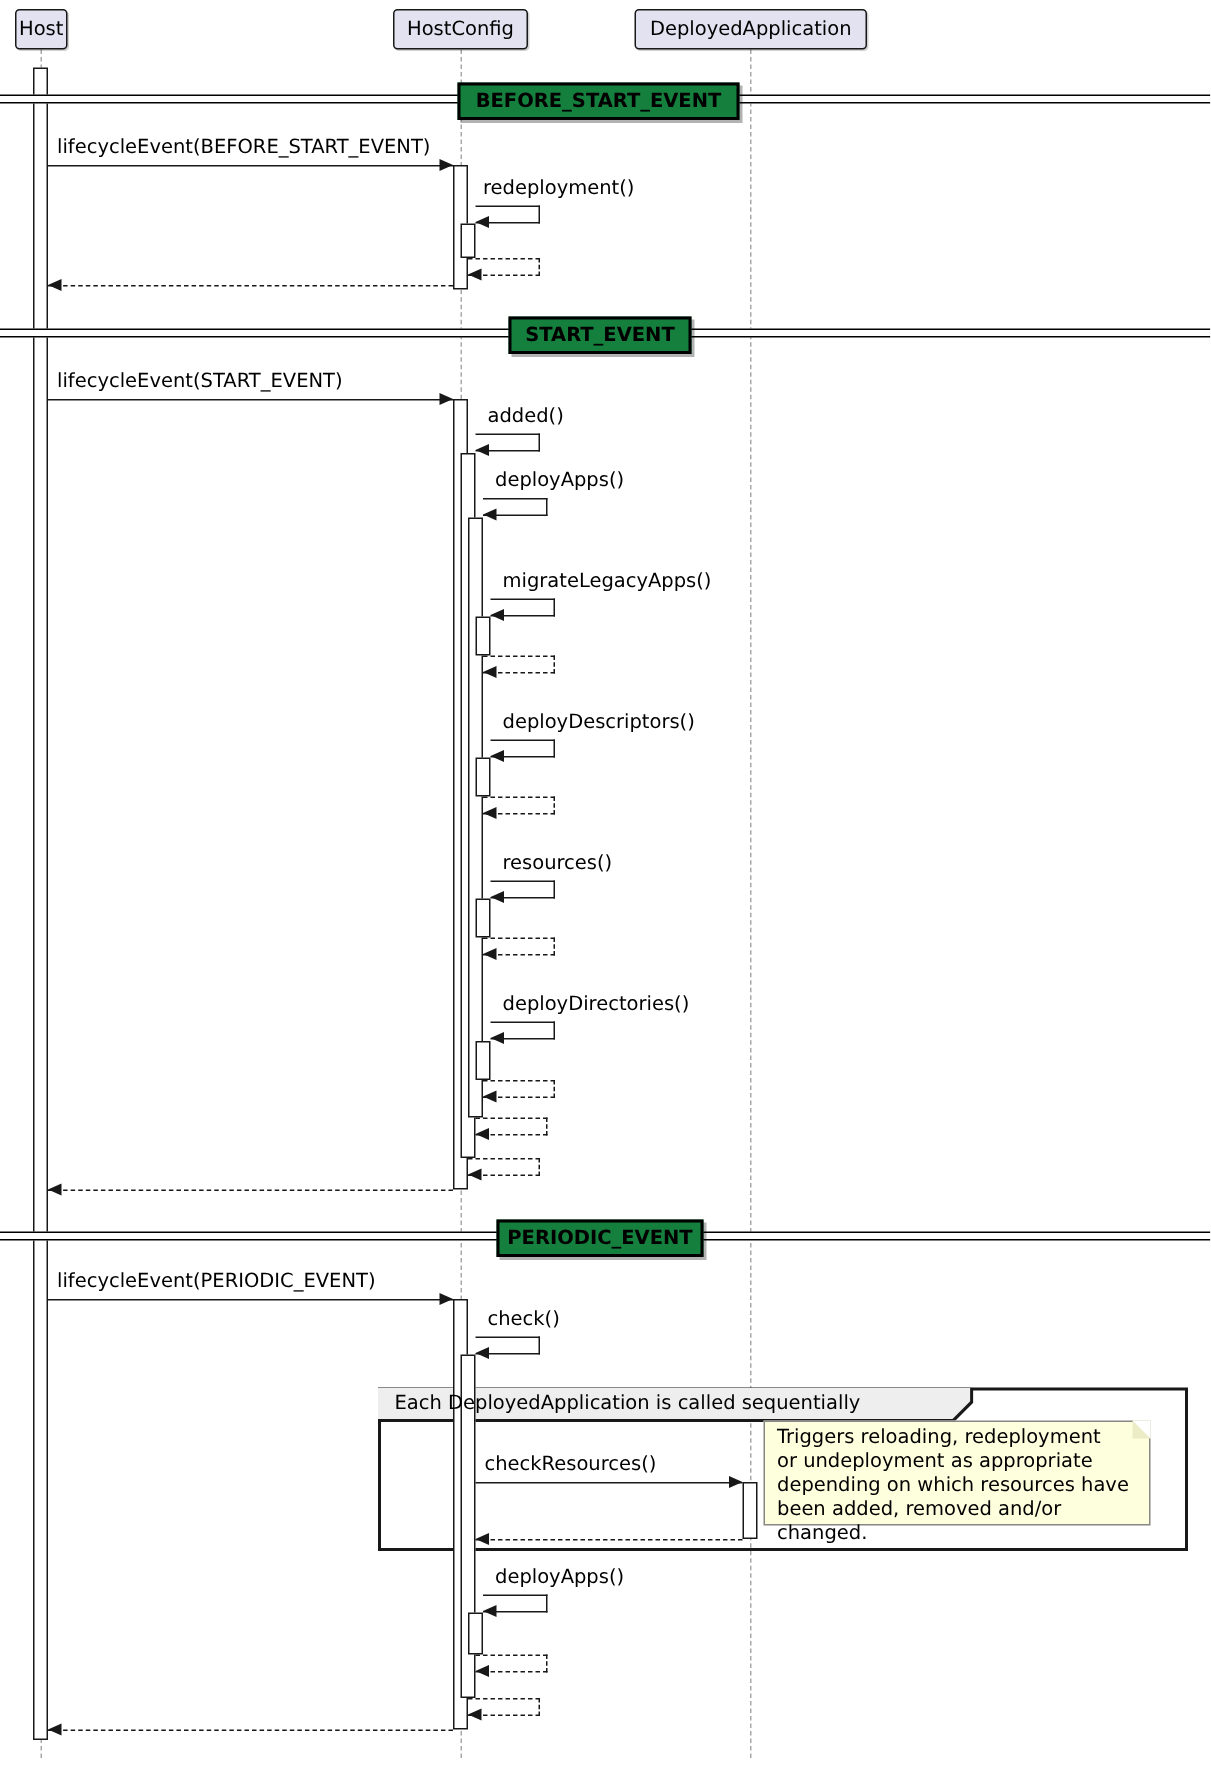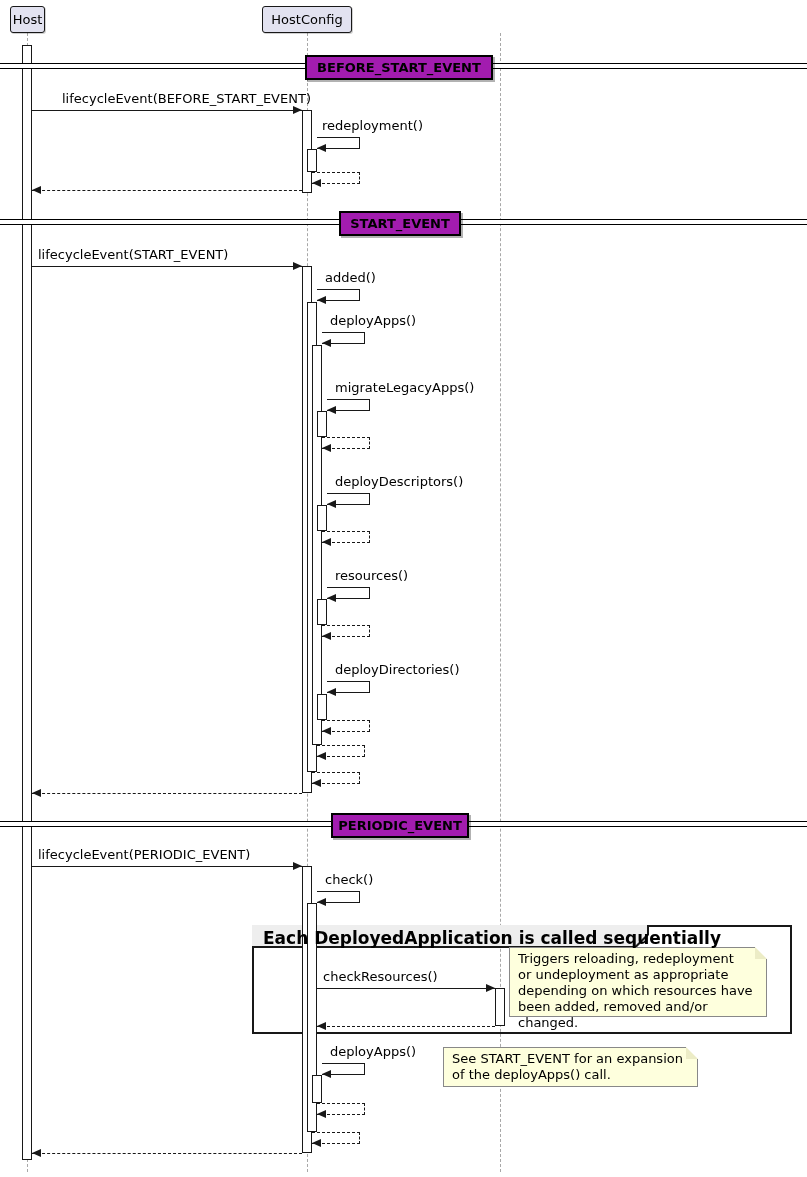--- a/index.html
+++ b/index.html
@@ -7,21 +7,21 @@
           font-family:"DejaVu Sans","Liberation Sans",sans-serif;color:#000;overflow:hidden;}
 
   .lifeline{position:absolute;width:0;border-left:1px dashed #A8A8A8;z-index:1;}
 
   .participant{position:absolute;height:27px;background:#E2E2F0;border:1px solid #181818;
                border-radius:3px;display:flex;align-items:center;justify-content:center;
                font-size:13px;z-index:7;box-shadow:1px 1px 0 rgba(0,0,0,0.18);box-sizing:border-box;}
 
   .divider-lines{position:absolute;left:0;width:807px;height:4px;border-top:1px solid #000;
                  border-bottom:1px solid #000;background:#fff;z-index:6;}
-  .divider-box{position:absolute;height:25px;background:#a21caf;border:2px solid #000;
+  .divider-box{position:absolute;height:25px;background:#15803d;border:2px solid #000;
                display:flex;align-items:center;justify-content:center;font-size:13px;
                font-weight:bold;z-index:7;box-sizing:border-box;box-shadow:2px 2px 0 rgba(0,0,0,0.3);}
 
   .activation{position:absolute;width:10px;background:#ffffff;border:1px solid #181818;
               box-sizing:border-box;z-index:5;}
 
   .msg-line{position:absolute;height:0;border-top:1px solid #181818;z-index:6;}
   .msg-line.dashed{border-top-style:dashed;}
   .loop{position:absolute;height:12px;border:1px solid #181818;border-left:none;
         box-sizing:border-box;z-index:6;}
@@ -29,21 +29,21 @@
   .ah-r{position:absolute;width:0;height:0;border-top:4px solid transparent;
         border-bottom:4px solid transparent;border-left:9px solid #181818;z-index:7;}
   .ah-l{position:absolute;width:0;height:0;border-top:4px solid transparent;
         border-bottom:4px solid transparent;border-right:9px solid #181818;z-index:7;}
 
   .msg-label{position:absolute;font-size:13px;white-space:nowrap;z-index:7;line-height:16px;}
 
   .group-frame{position:absolute;border:2px solid #181818;z-index:3;box-sizing:border-box;}
   .group-header-bg{position:absolute;background:#181818;z-index:4;}
   .group-header-fg{position:absolute;background:#EEEEEE;z-index:4;}
-  .group-label{position:absolute;font-size:17px;font-weight:bold;white-space:nowrap;z-index:7;}
+  .group-label{position:absolute;font-size:13px;font-weight:normal;white-space:nowrap;z-index:7;}
 
   .note{position:absolute;background:#FEFFDD;border:1px solid #888;z-index:4;
         font-size:13px;line-height:16px;padding:3px 8px;white-space:pre-line;box-sizing:border-box;}
   .note::before{content:"";position:absolute;top:-1px;right:-1px;width:0;height:0;
         border-style:solid;border-width:0 12px 12px 0;
         border-color:#ffffff #ffffff #ECECC6 #FEFFDD;}
 </style>
 </head>
 <body>
 
@@ -55,25 +55,24 @@
 
   <div class="group-frame" style="left:252px;top:925px;width:540px;height:109px;"></div>
   <div class="group-header-bg" style="left:252px;top:925px;width:397px;height:23px;clip-path:polygon(0 0,100% 0,100% 10px,384px 23px,0 23px);"></div>
   <div class="group-header-fg" style="left:252px;top:925px;width:395px;height:21px;clip-path:polygon(0 0,100% 0,100% 9px,383px 21px,0 21px);"></div>
   <div class="group-label" style="left:263px;top:928px;">Each DeployedApplication is called sequentially</div>
 
   <div class="note" style="left:509px;top:947px;width:258px;height:70px;">Triggers reloading, redeployment
 or undeployment as appropriate
 depending on which resources have
 been added, removed and/or changed.</div>
-  <div class="note" style="left:443px;top:1047px;width:255px;height:40px;">See START_EVENT for an expansion
-of the deployApps() call.</div>
 
   <div class="participant" style="left:10px;top:6px;width:35px;">Host</div>
   <div class="participant" style="left:262px;top:6px;width:90px;">HostConfig</div>
+  <div class="participant" style="left:423px;top:6px;width:155px;">DeployedApplication</div>
 
   <div class="activation" style="left:22px;top:45px;height:1115px;"></div>
   <div class="activation" style="left:302px;top:110px;height:83px;"></div>
   <div class="activation" style="left:307px;top:149px;height:23px;"></div>
   <div class="activation" style="left:302px;top:266px;height:527px;"></div>
   <div class="activation" style="left:307px;top:302px;height:470px;"></div>
   <div class="activation" style="left:312px;top:345px;height:400px;"></div>
   <div class="activation" style="left:317px;top:411px;height:26px;"></div>
   <div class="activation" style="left:317px;top:505px;height:26px;"></div>
   <div class="activation" style="left:317px;top:599px;height:26px;"></div>
@@ -83,21 +82,21 @@
   <div class="activation" style="left:312px;top:1075px;height:28px;"></div>
   <div class="activation" style="left:495px;top:988px;height:38px;"></div>
 
   <div class="divider-lines" style="top:63px;"></div>
   <div class="divider-box" style="left:305px;top:55px;width:188px;">BEFORE_START_EVENT</div>
   <div class="divider-lines" style="top:219px;"></div>
   <div class="divider-box" style="left:339px;top:211px;width:122px;">START_EVENT</div>
   <div class="divider-lines" style="top:821px;"></div>
   <div class="divider-box" style="left:331px;top:813px;width:138px;">PERIODIC_EVENT</div>
 
-  <div class="msg-label" style="left:38px;top:91px;margin-left:24px;">lifecycleEvent(BEFORE_START_EVENT)</div>
+  <div class="msg-label" style="left:38px;top:91px;">lifecycleEvent(BEFORE_START_EVENT)</div>
   <div class="msg-line" style="left:32px;top:110px;width:270px;"></div>
   <div class="ah-r" style="left:293px;top:106px;"></div>
 
   <div class="msg-label" style="left:322px;top:118px;">redeployment()</div>
   <div class="loop" style="left:317px;top:137px;width:43px;"></div>
   <div class="ah-l" style="left:317px;top:144px;"></div>
 
   <div class="loop dashed" style="left:312px;top:172px;width:48px;"></div>
   <div class="ah-l" style="left:312px;top:179px;"></div>
 

